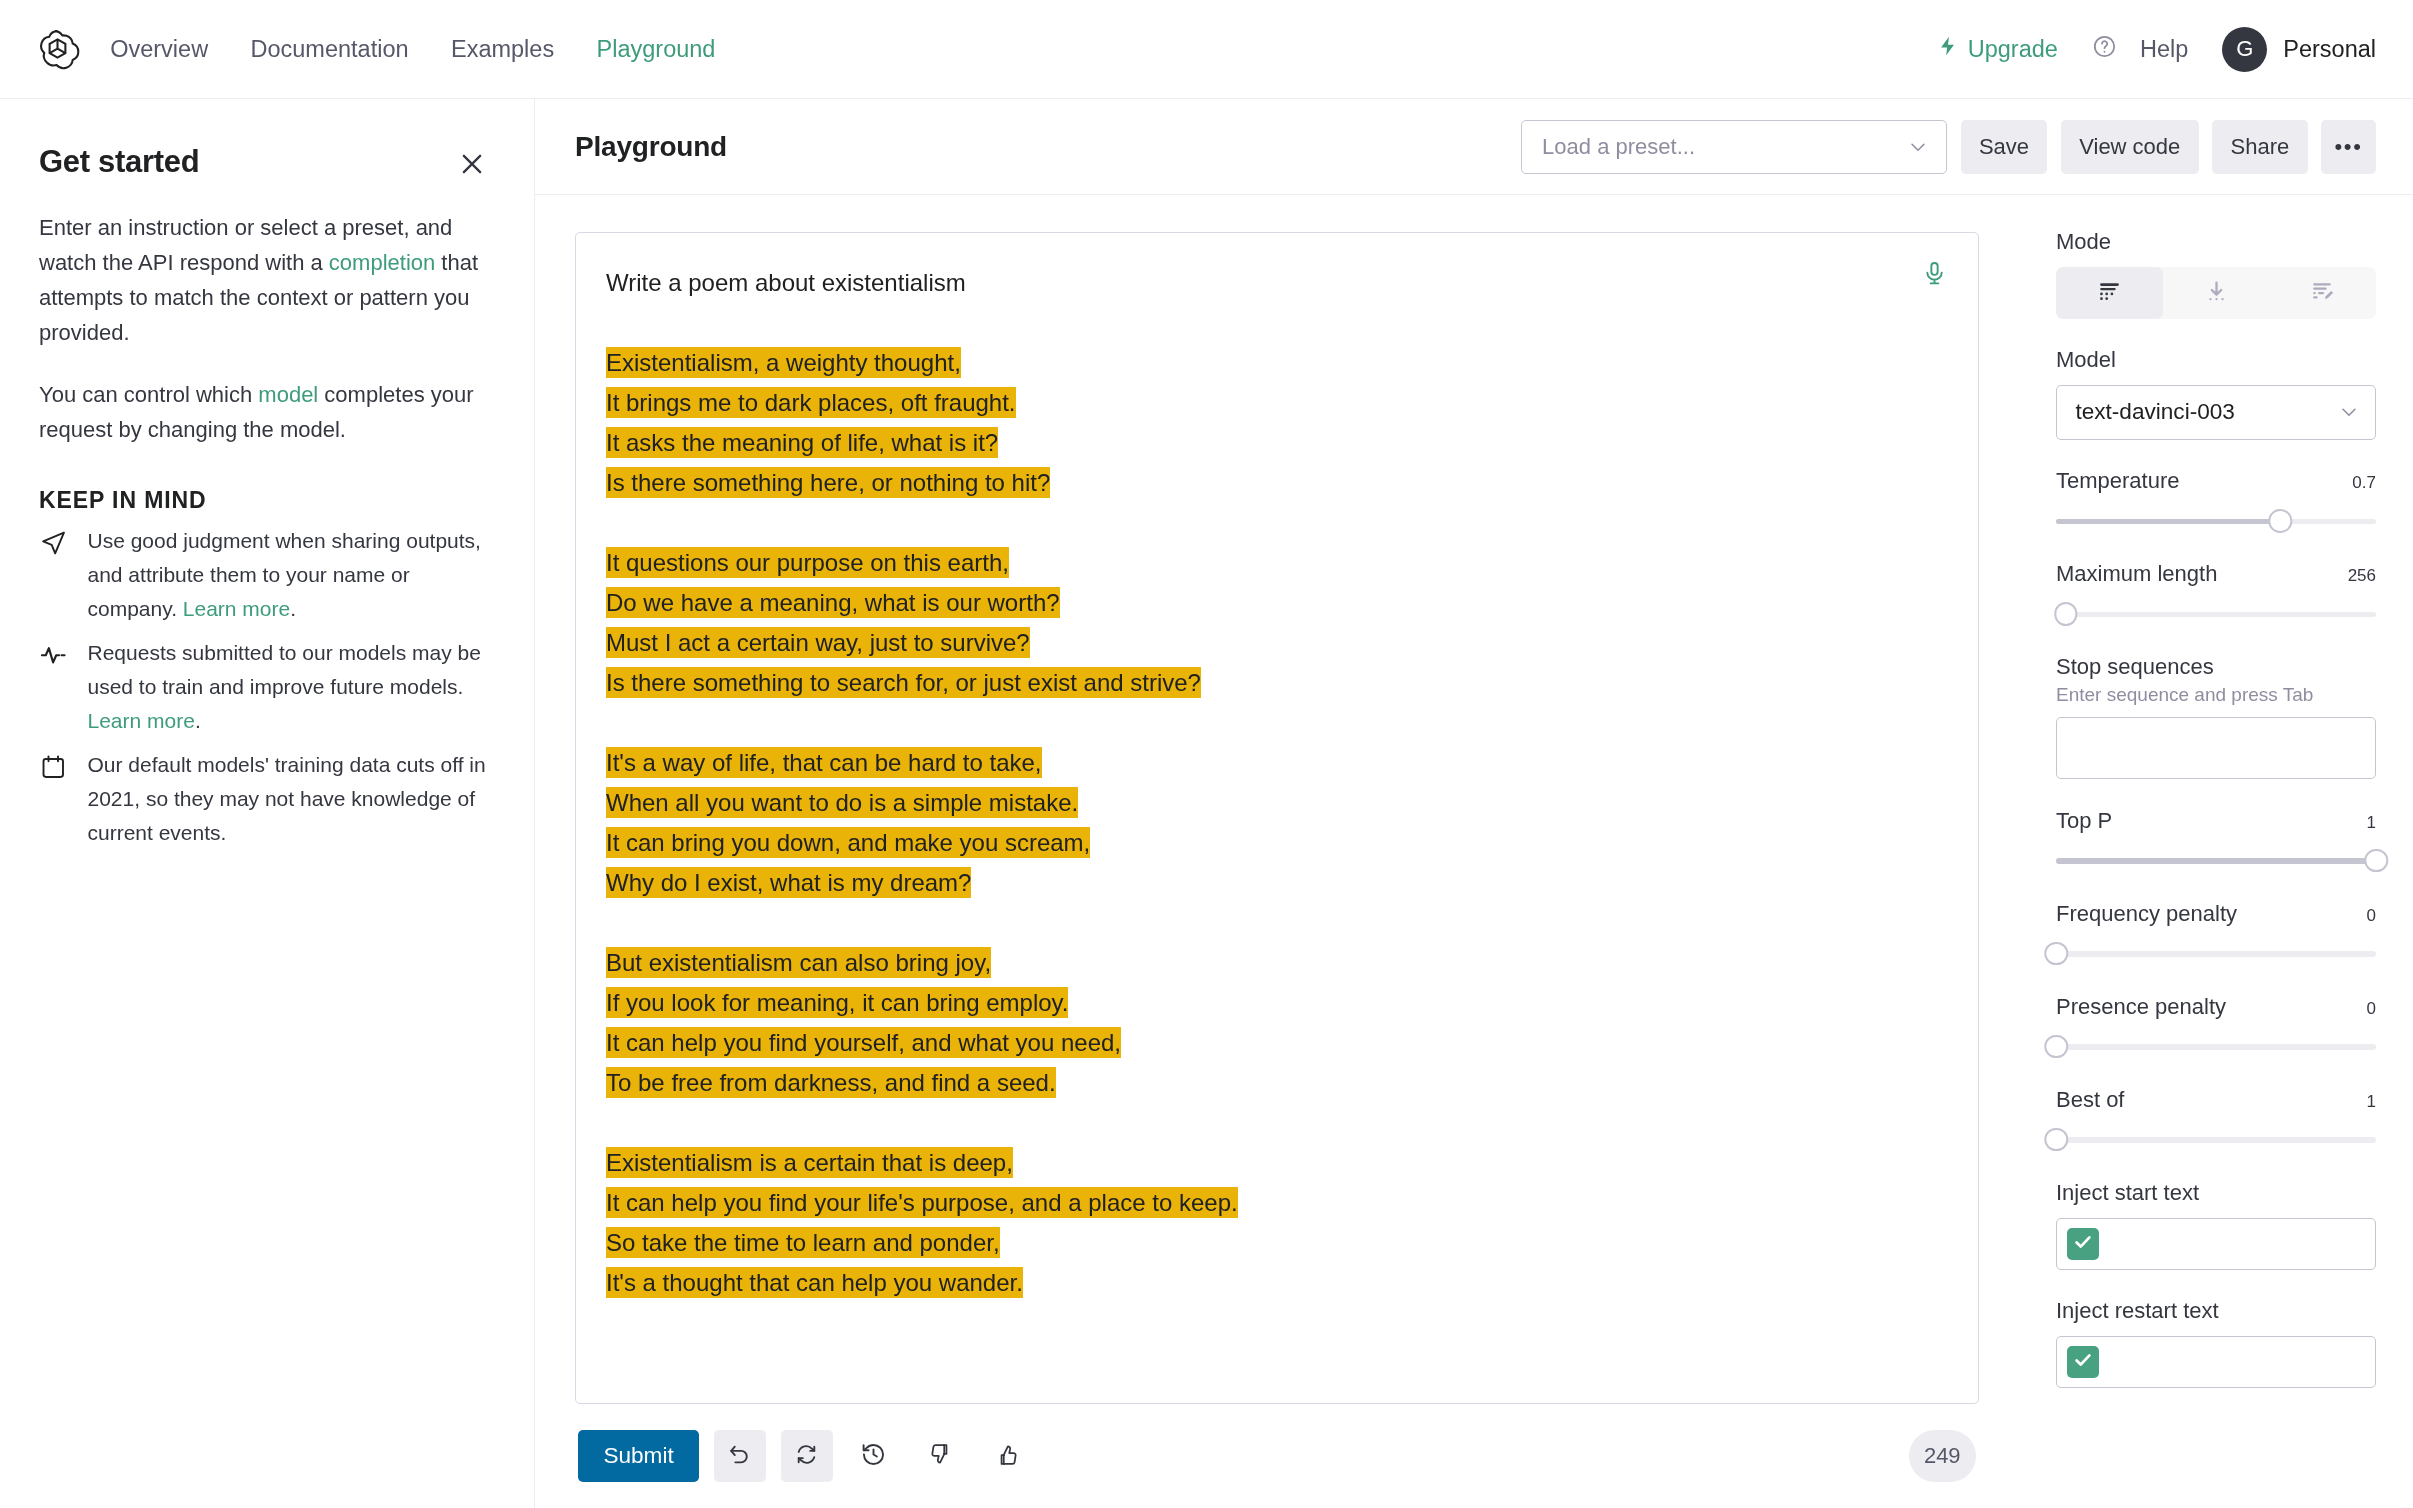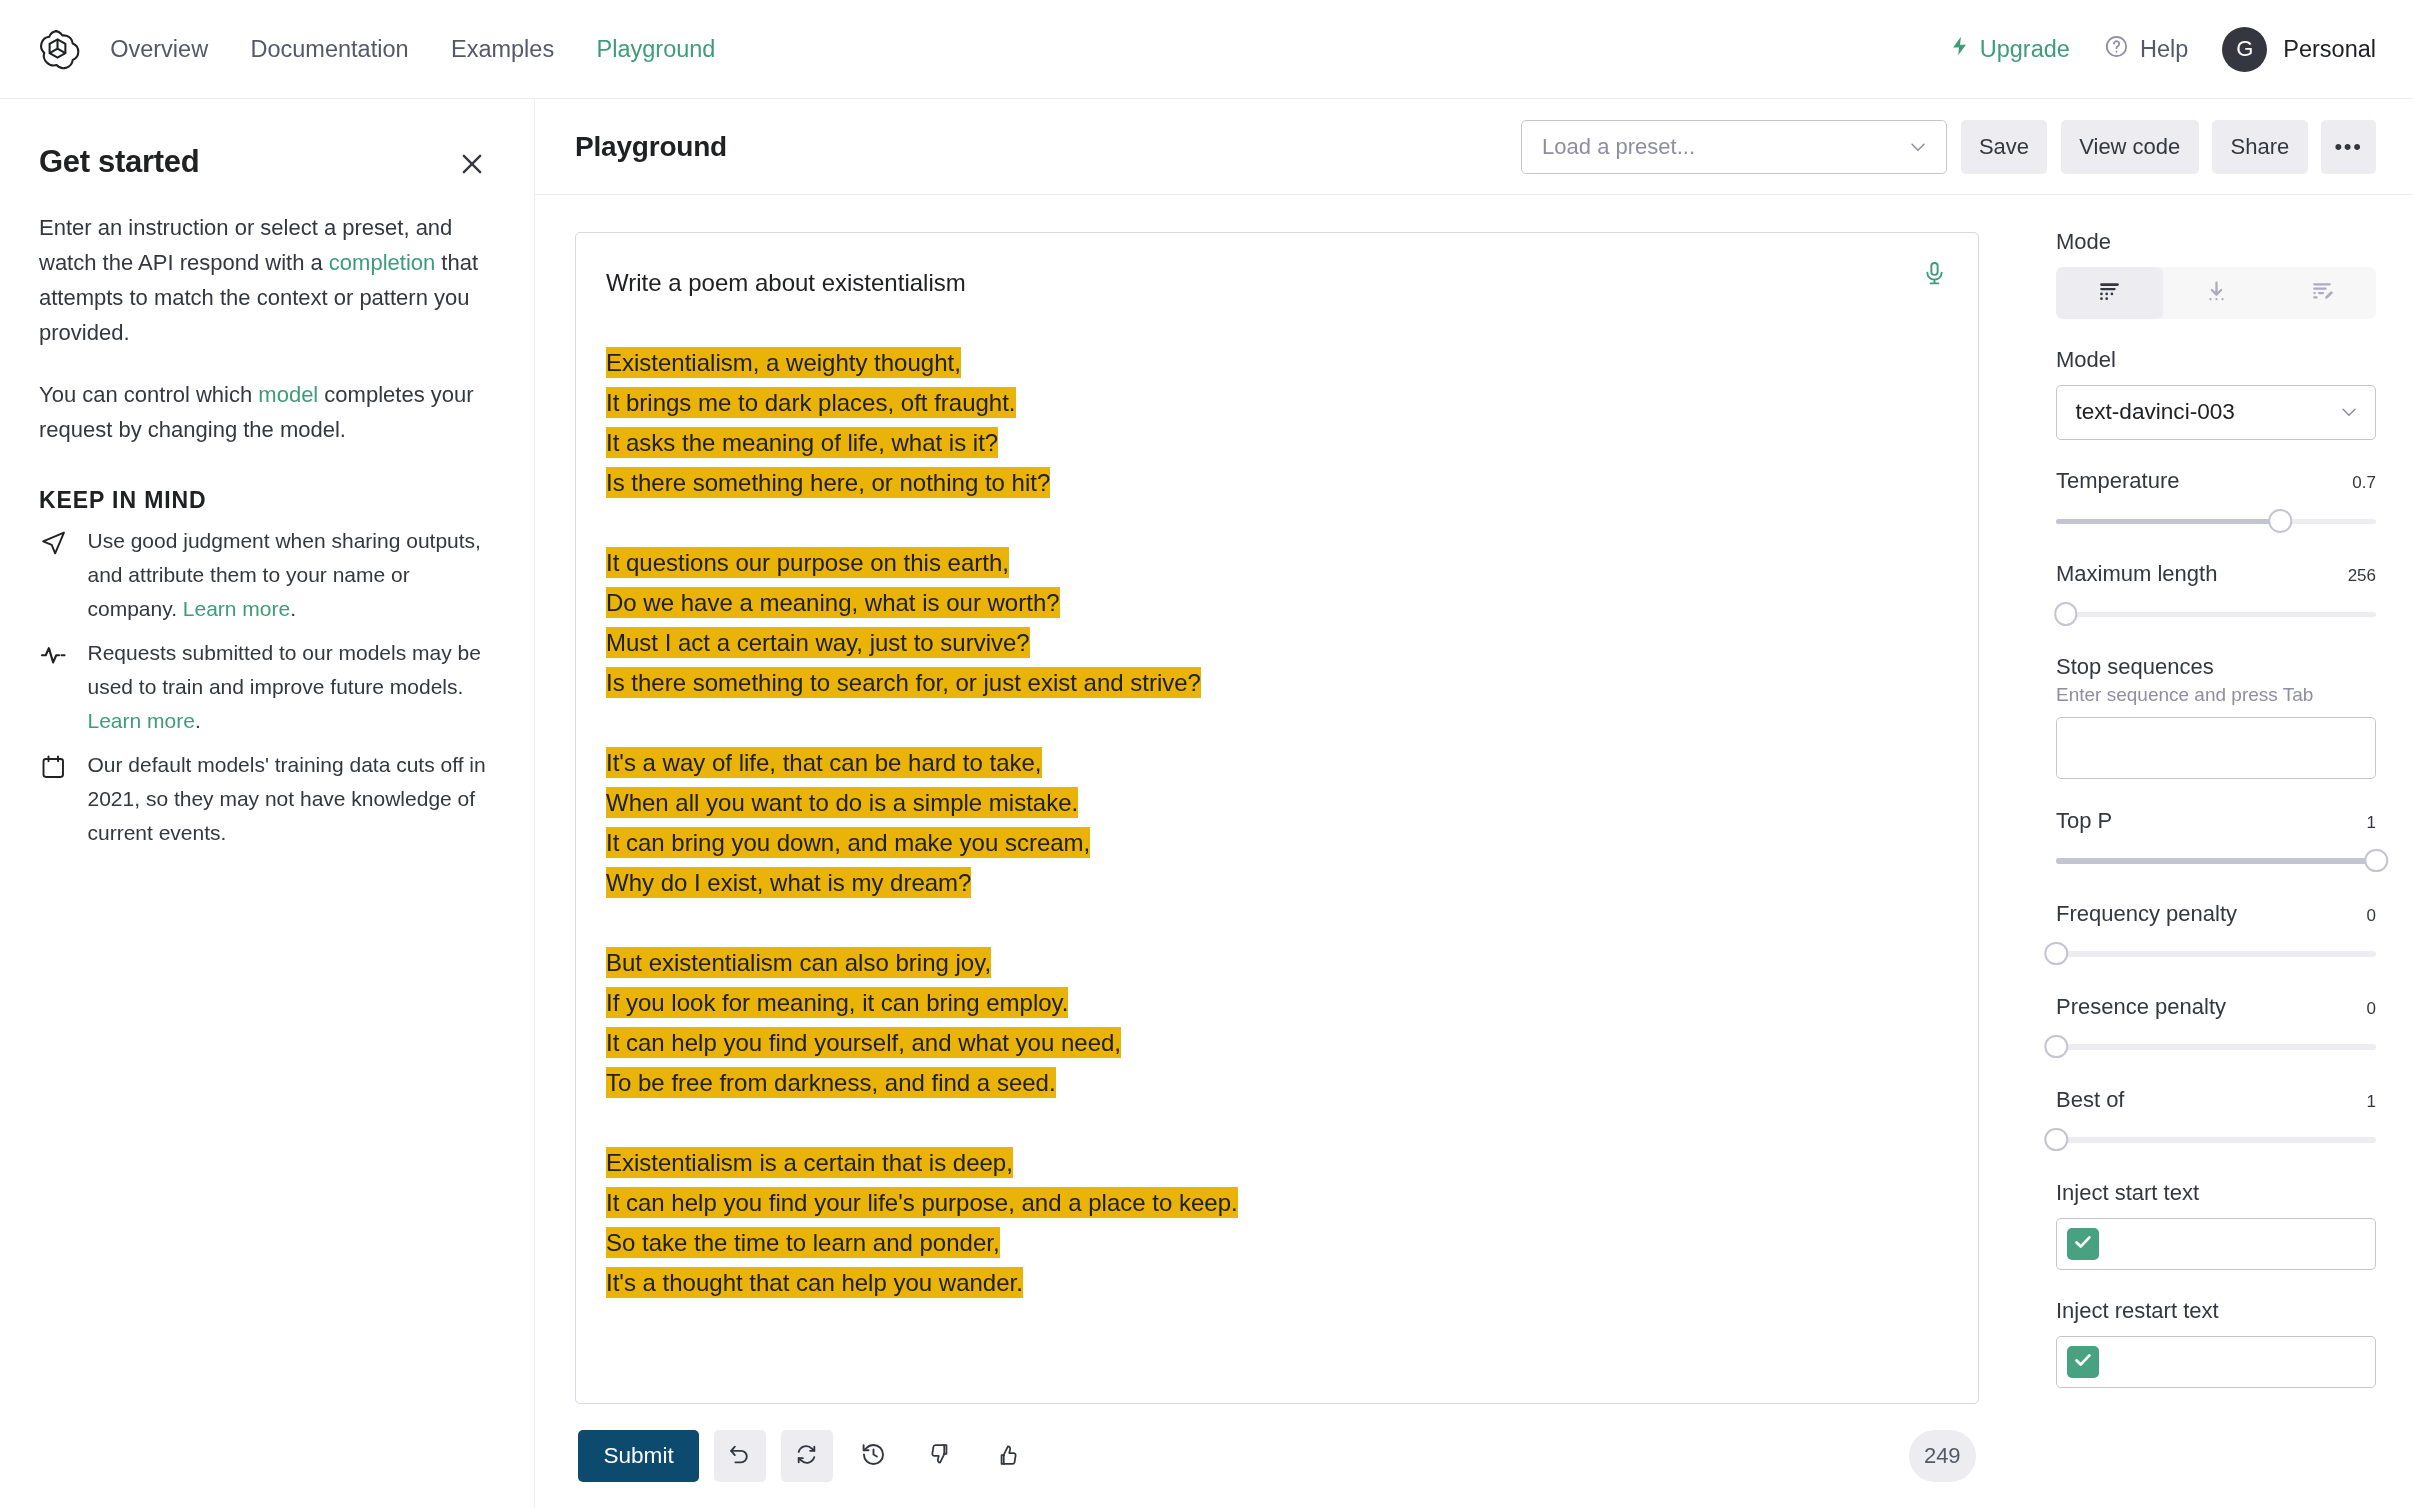--- a/index.html
+++ b/index.html
@@ -21,21 +21,21 @@
   }
   .logo { width: 45px; height: 45px; flex: 0 0 auto; margin-right: 28.5px; }
   .nav-links { display: flex; align-items: center; gap: 39px; }
   .nav-link {
     font-size: 23.5px; color: #565869; text-decoration: none;
     padding: 5px 1.7px; white-space: nowrap;
   }
   .nav-link.active { color: #3d9c7a; }
   .nav-right { margin-left: auto; display: flex; align-items: center; gap: 34px; }
   .upgrade { display: flex; align-items: center; gap: 8.4px; color: #3d9c7a; font-size: 23.5px; }
-  .help { display: flex; align-items: center; gap: 11px; color: #565869; font-size: 23.5px; }
+  .help { display: flex; align-items: center; gap: 23px; color: #565869; font-size: 23.5px; }
   .account { display: flex; align-items: center; gap: 16px; font-size: 23.5px; color: #202123; }
   .avatar {
     width: 45px; height: 45px; border-radius: 50%;
     background: #353740; color: #fff;
     display: flex; align-items: center; justify-content: center;
     font-size: 22px; font-weight: 400;
   }
 
   
   .body-wrap { display: flex; height: calc(1508px - 99px); }
@@ -112,21 +112,21 @@
   .poem-line { font-size: 24px; line-height: 40px; color: #202123; }
   .poem-line span { background: #eab308; padding: 1.7px 0; }
   .poem-gap { height: 40px; }
 
   .editor-toolbar {
     height: 104px; display: flex; align-items: center; gap: 15px;
     padding: 0 3.4px;
   }
   .submit-btn {
     height: 52px; padding: 0 25px;
-    background: #0c4a6e; color: #fff; border: none; border-radius: 5px;
+    background: #0369a1; color: #fff; border: none; border-radius: 5px;
     font-size: 22.6px; cursor: pointer;
     font-family: "Liberation Sans", sans-serif;
     display: flex; align-items: center; justify-content: center;
   }
   .icon-btn {
     width: 52px; height: 52px; border-radius: 5px;
     background: #ececf1; border: none;
     display: flex; align-items: center; justify-content: center;
     cursor: pointer;
   }

